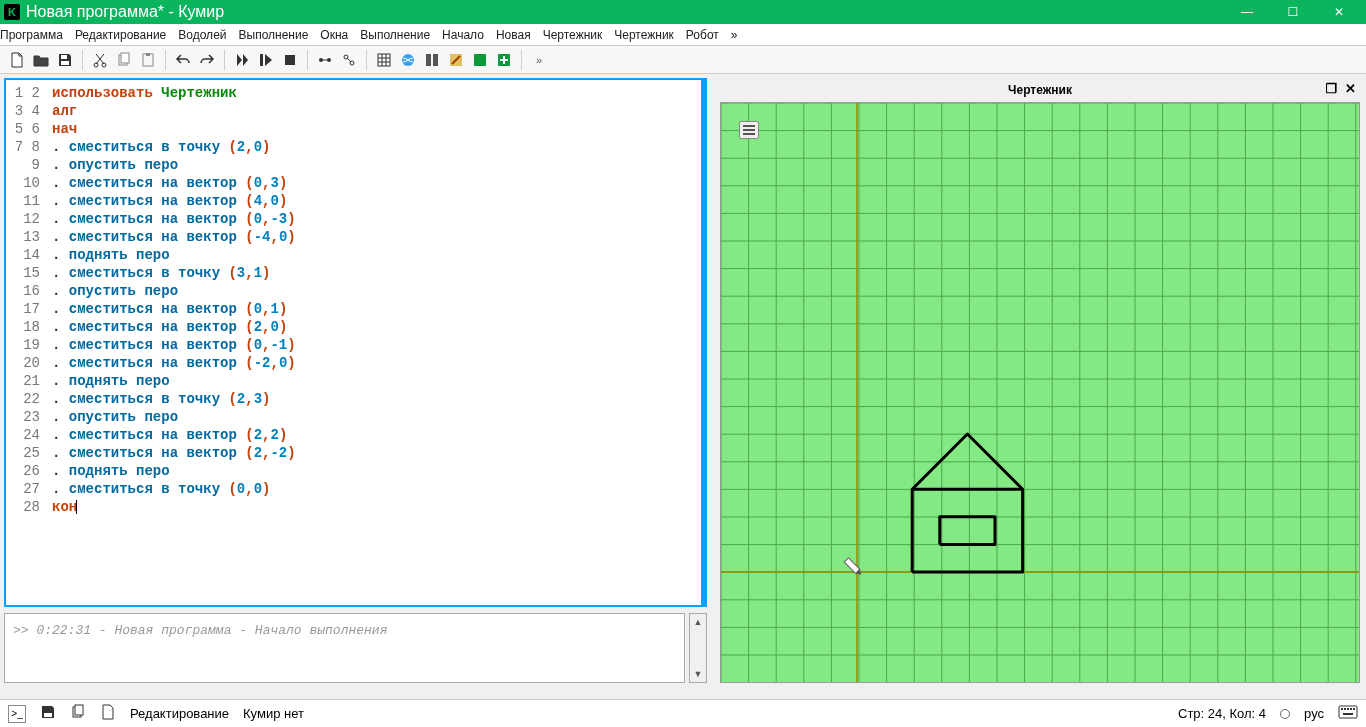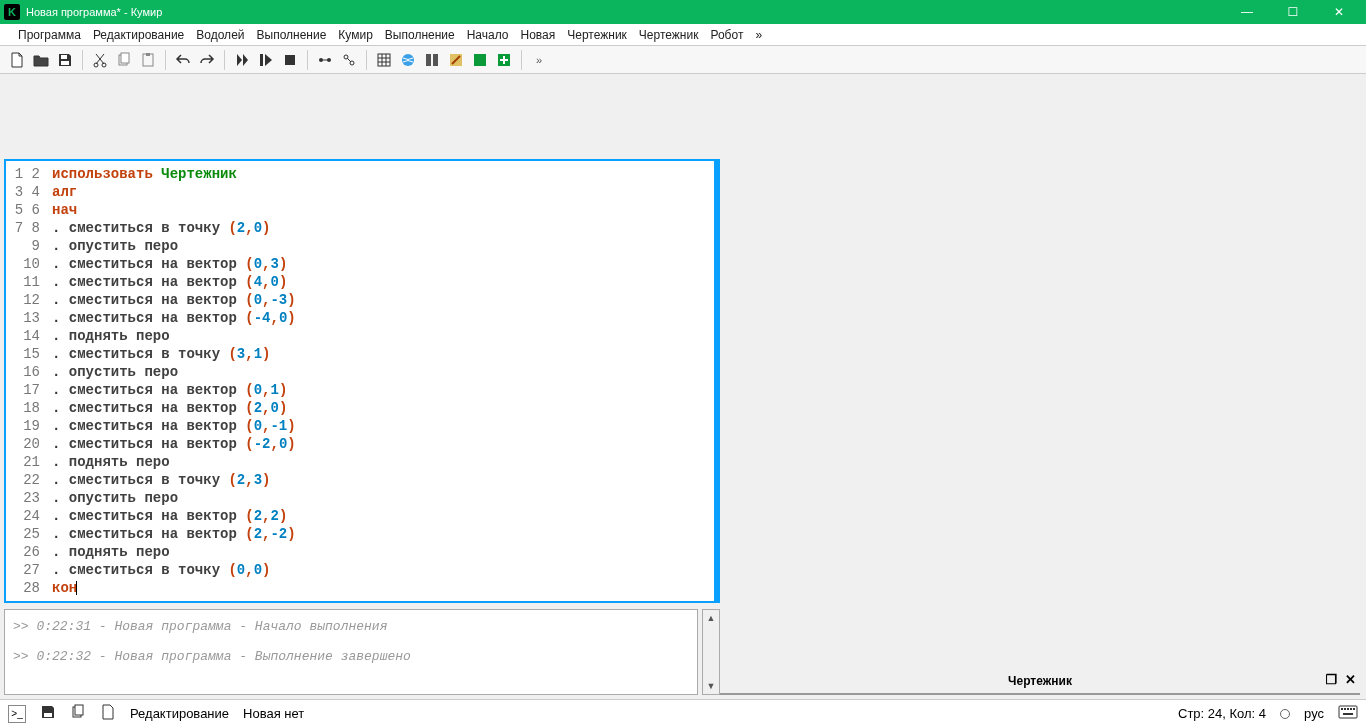--- a/index.html
+++ b/index.html
@@ -1,38 +1,38 @@
 <!DOCTYPE html>
 <html><head>
 <meta charset="utf-8">
 <style>
 * { box-sizing: border-box; margin: 0; padding: 0; }
 body { font-family: "Segoe UI", Tahoma, sans-serif; font-size: 12px; width: 1366px; height: 727px; overflow: hidden; background: #f0f0f0; display: flex; flex-direction: column; }
 .titlebar { background: #0ab55e; color: #fff; height: 24px; display: flex; align-items: center; padding: 0 4px; }
 .titlebar .app-icon { width: 16px; height: 16px; background: #000; border-radius: 2px; display:flex; align-items:center; justify-content:center; color:#0ab55e; font-weight:bold; font-size:11px; margin-right:6px;}
-.titlebar .title-text { flex: 0 0 auto; font-size: 11px; }
+.titlebar .title-text { flex: 0 0 auto; font-size: 16px; }
 .titlebar .spacer { flex: 1; }
 .titlebar .win-btn { width: 46px; height: 24px; display:flex; align-items:center; justify-content:center; font-size:12px; color: #fff;}
-.menubar { background: #fff; border-bottom: 1px solid #ccc; height: 22px; display:flex; align-items:center; padding: 0 18px; gap: 12px; }
+.menubar { background: #fff; border-bottom: 1px solid #ccc; height: 22px; display:flex; align-items:center; padding: 0 0; gap: 12px; }
 .menubar span { font-size: 12px; color: #222; cursor: default; }
 .toolbar { background: #f7f7f7; border-bottom: 1px solid #ccc; height: 28px; display:flex; align-items:center; padding: 0 6px; gap: 2px; }
 .toolbar .tb-btn { width: 22px; height: 22px; display:flex; align-items:center; justify-content:center; background:transparent; border:none; border-radius:2px; }
 .toolbar .tb-btn svg { width:16px; height:16px; }
 .toolbar .sep { width:1px; height:20px; background:#ccc; margin:0 4px; }
-.main-area { flex:1; display:flex; gap:0; padding: 4px 6px 4px 4px; background:#f0f0f0; min-height:0;align-items:flex-end;}
+.main-area { flex:1; display:flex; gap:13px; padding: 4px 6px 16px 4px; background:#f0f0f0; min-height:0;}
 .left-col { flex:1; display:flex; flex-direction:column; min-width:0;}
 .editor-wrap { flex:1; border:2px solid #0aa0ff; background:#fff; display:flex; overflow:hidden; position:relative; border-right-width:6px;}
 .gutter { width:40px; background:#fff; border-right: none; text-align:right; padding: 4px 6px 4px 2px; font-family: "Courier New", monospace; font-size:14px; color:#777; line-height:18px; user-select:none;}
 .code { flex:1; padding:4px 6px; font-family:"Courier New", monospace; font-size:14px; font-weight:bold; line-height:18px; white-space:pre; overflow:auto;}
 .kw { color:#c2410c; }
-.cmd { color:#404040; }
+.cmd { color:#0369a1; }
 .lib { color:#0a8a0a; }
 .num { color:#0080c0; }
 .dot { color:#333; }
-.console-wrap { height:86px; margin-top:6px; display:flex; gap:4px; }
+.console-wrap { height:70px; margin-top:6px; display:flex; gap:4px; }
 .console-box { flex:1; border:1px solid #aaa; background:#fff; padding:6px 8px; font-family:"Courier New", monospace; font-size:13px; color:#999; font-style:italic; line-height:22px; overflow:hidden;}
 .console-scroll { width:18px; display:flex; flex-direction:column; border:1px solid #aaa; background:#f0f0f0;}
 .console-scroll .sarrow { height:16px; display:flex; align-items:center; justify-content:center; font-size:9px; color:#555;}
 .right-col { width:640px; display:flex; flex-direction:column; }
 .panel-title { height:24px; display:flex; align-items:center; justify-content:center; position:relative; font-size:12px; font-weight:bold; }
 .panel-title .pt-icons { position:absolute; right:4px; top:3px; display:flex; gap:8px;}
 .canvas-area { flex:1; border:1px solid #999; background:#84e884; position:relative; overflow:hidden;}
 .canvas-area svg { position:absolute; left:0; top:0; }
 .canvas-menu-btn { position:absolute; left:18px; top:18px; width:20px; height:18px; background:#eee; border:1px solid #888; border-radius:2px; display:flex; flex-direction:column; justify-content:center; align-items:center; gap:2px;}
 .canvas-menu-btn div { width:12px; height:2px; background:#555;}
@@ -52,21 +52,21 @@
   <div class="win-btn">—</div>
   <div class="win-btn">☐</div>
   <div class="win-btn">✕</div>
 </div>
 
 <div class="menubar">
   <span>Программа</span>
   <span>Редактирование</span>
   <span>Водолей</span>
   <span>Выполнение</span>
-  <span>Кумир</span>
+  <span>Окна</span>
   <span>Выполнение</span>
   <span>Начало</span>
   <span>Новая</span>
   <span>Чертежник</span>
   <span>Чертежник</span>
   <span>Робот</span>
   <span>»</span>
 </div>
 
 <div class="toolbar">
@@ -246,21 +246,20 @@
 <span class="dot">. </span><span class="cmd">сместиться на вектор</span> <span class="kw">(</span><span class="num">2</span><span class="kw">,</span><span class="num">-2</span><span class="kw">)</span>
 <span class="dot">. </span><span class="cmd">поднять перо</span>
 <span class="dot">. </span><span class="cmd">сместиться в точку</span> <span class="kw">(</span><span class="num">0</span><span class="kw">,</span><span class="num">0</span><span class="kw">)</span>
 <span class="kw">кон</span><span class="cursor-bar"></span>
 </div>
     </div>
     <div class="console-wrap">
       <div class="console-box">
         <div>&gt;&gt;  0:22:31 - Новая программа - Начало выполнения</div>
         <div style="height:8px"></div>
-        <div>&gt;&gt;  0:22:32 - Новая программа - Выполнение завершено</div>
       </div>
       <div class="console-scroll">
         <div class="sarrow">▲</div>
         <div style="flex:1"></div>
         <div class="sarrow">▼</div>
       </div>
     </div>
   </div>
 
   <div class="right-col">
@@ -354,21 +353,21 @@
         <rect x="4" y="9" width="8" height="4" fill="#fff"></rect>
       </svg></div>
   <div><svg width="16" height="16" viewBox="0 0 16 16">
         <rect x="3" y="3" width="8" height="10" fill="none" stroke="#333"></rect>
         <rect x="5" y="1" width="8" height="10" fill="#fff" stroke="#333"></rect>
       </svg></div>
   <div><svg width="16" height="16" viewBox="0 0 16 16">
         <path d="M3 1h7l3 3v11H3z" fill="#fff" stroke="#333"></path>
       </svg></div>
   <span>Редактирование</span>
-  <span>Новая нет</span>
+  <span>Кумир нет</span>
   <div class="flex"></div>
   <span>Стр: 24, Кол: 4</span>
   <div class="lang-dot"></div>
   <span>рус</span>
   <div><svg width="20" height="14" viewBox="0 0 20 14">
         <rect x="1" y="1" width="18" height="12" rx="1" fill="none" stroke="#333"></rect>
         <rect x="3" y="3" width="2" height="2" fill="#333"></rect>
         <rect x="6" y="3" width="2" height="2" fill="#333"></rect>
         <rect x="9" y="3" width="2" height="2" fill="#333"></rect>
         <rect x="12" y="3" width="2" height="2" fill="#333"></rect>

